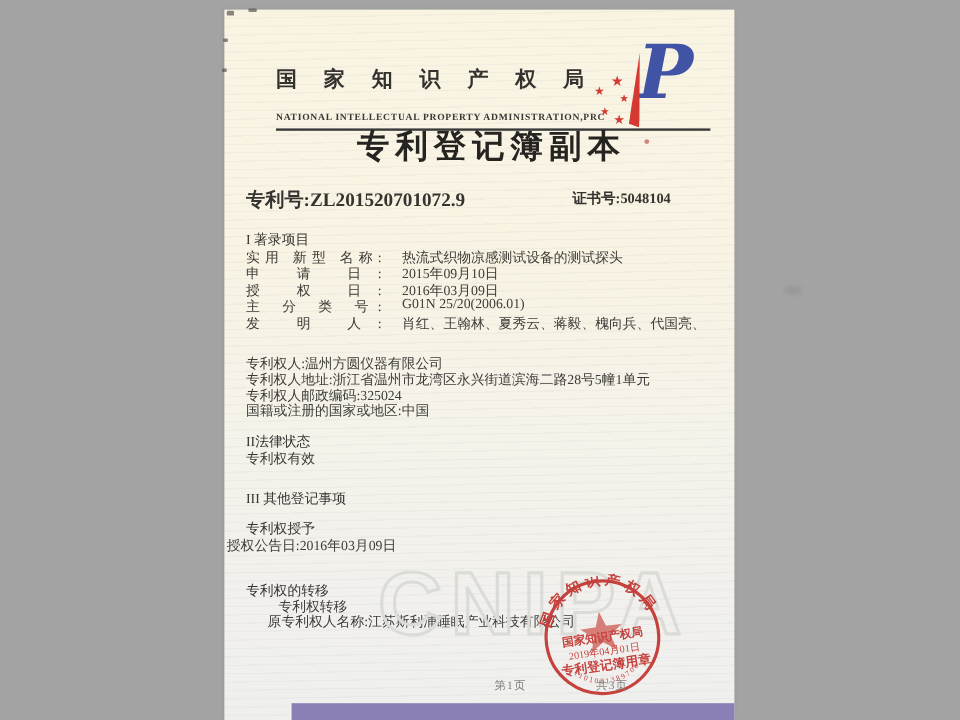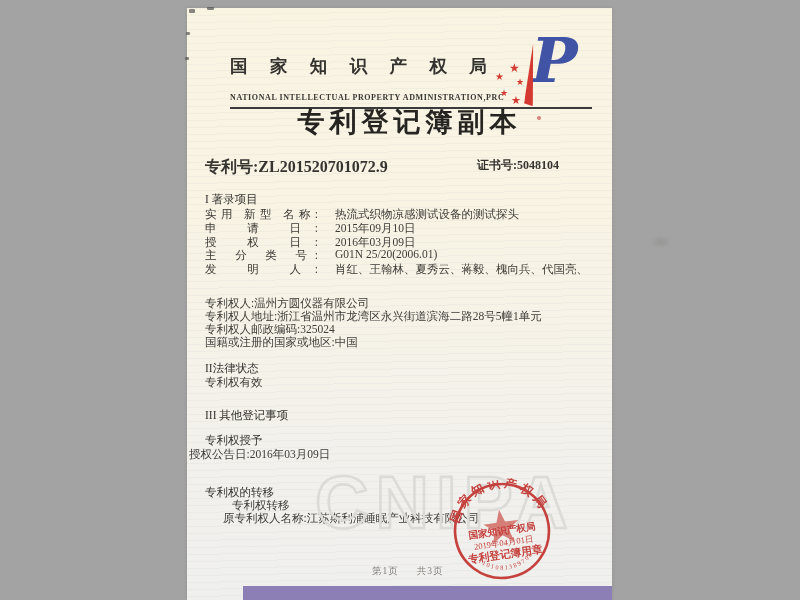--- a/index.html
+++ b/index.html
@@ -37,21 +37,21 @@
   .bib-value{margin-left:17px;white-space:nowrap;}
   .smudge{position:absolute;left:464px;top:228px;width:20px;height:12px;
           background:radial-gradient(closest-side,rgba(120,118,115,0.30),rgba(0,0,0,0));filter:blur(1px);}
   .watermark{position:absolute;left:128px;top:458px;font-size:74px;font-weight:700;
           font-family:"Liberation Sans","DejaVu Sans",sans-serif;letter-spacing:7px;
           color:rgba(200,200,198,0.28);-webkit-text-fill-color:transparent;
           -webkit-text-stroke:2.6px #dbdbd8;line-height:1;}
   .seal{position:absolute;left:264px;top:472px;width:102px;height:102px;transform:rotate(-8deg);
         opacity:0.93;}
   .footer{position:absolute;left:185px;top:557px;font-size:9.5px;color:#82807c;letter-spacing:1px;}
-  .footer span{margin-right:18px;}
+  .footer span{margin-right:18px;margin-left:40px;}
   .band{position:absolute;left:56px;top:578px;width:369px;height:14px;background:#8b7fb5;}
 </style>
 </head>
 <body>
 
 <div class="stage">
   <div class="paper">
 
     <div class="speck" style="left:2px;top:1px;width:6px;height:4px;"></div>
     <div class="speck" style="left:-1px;top:24px;width:4px;height:3px;"></div>

